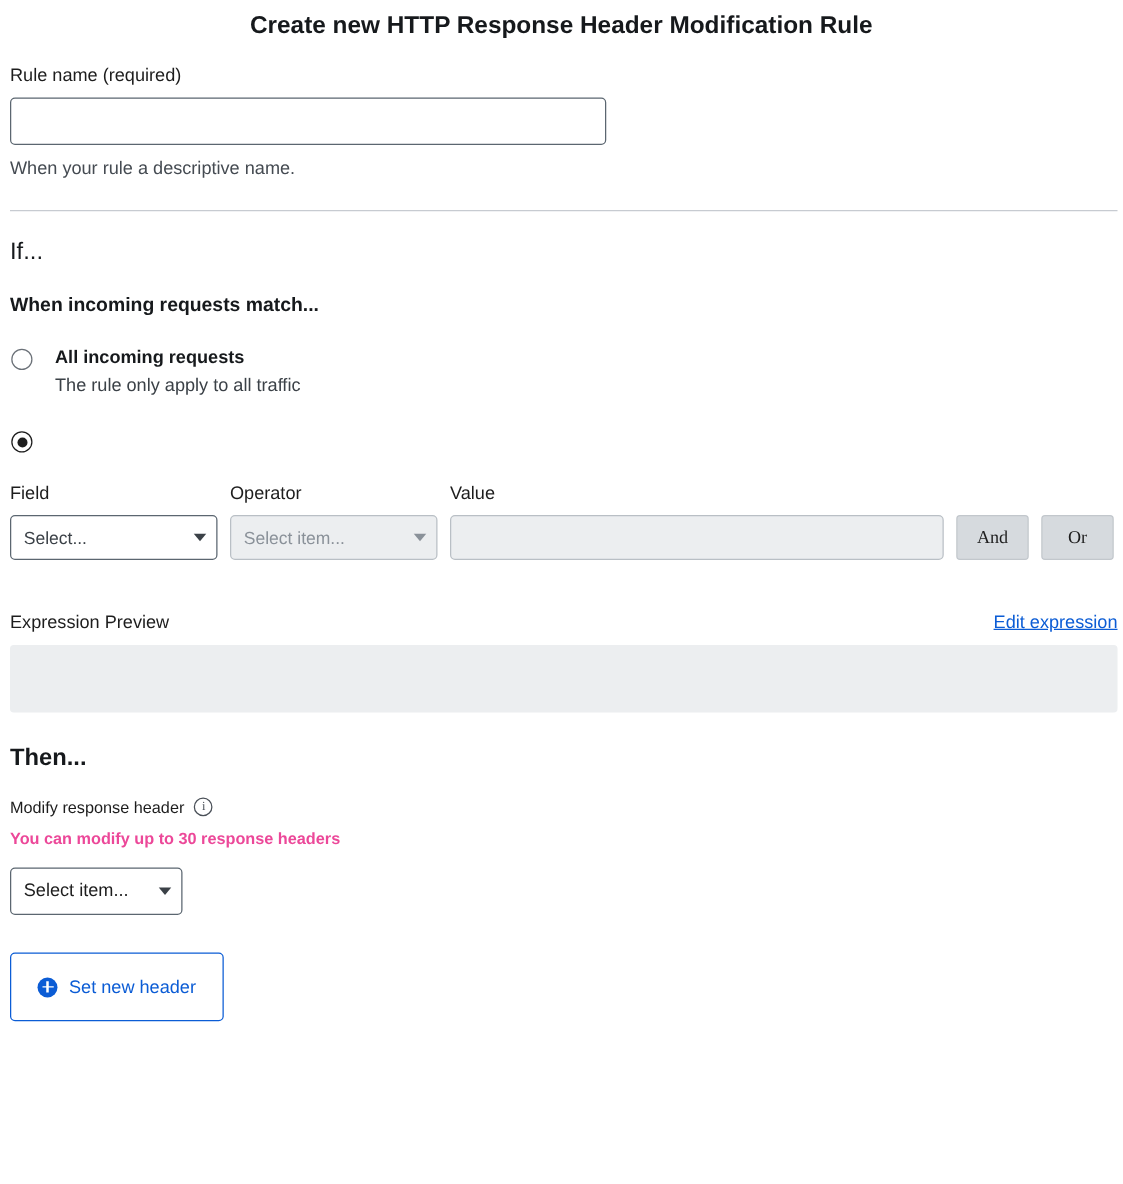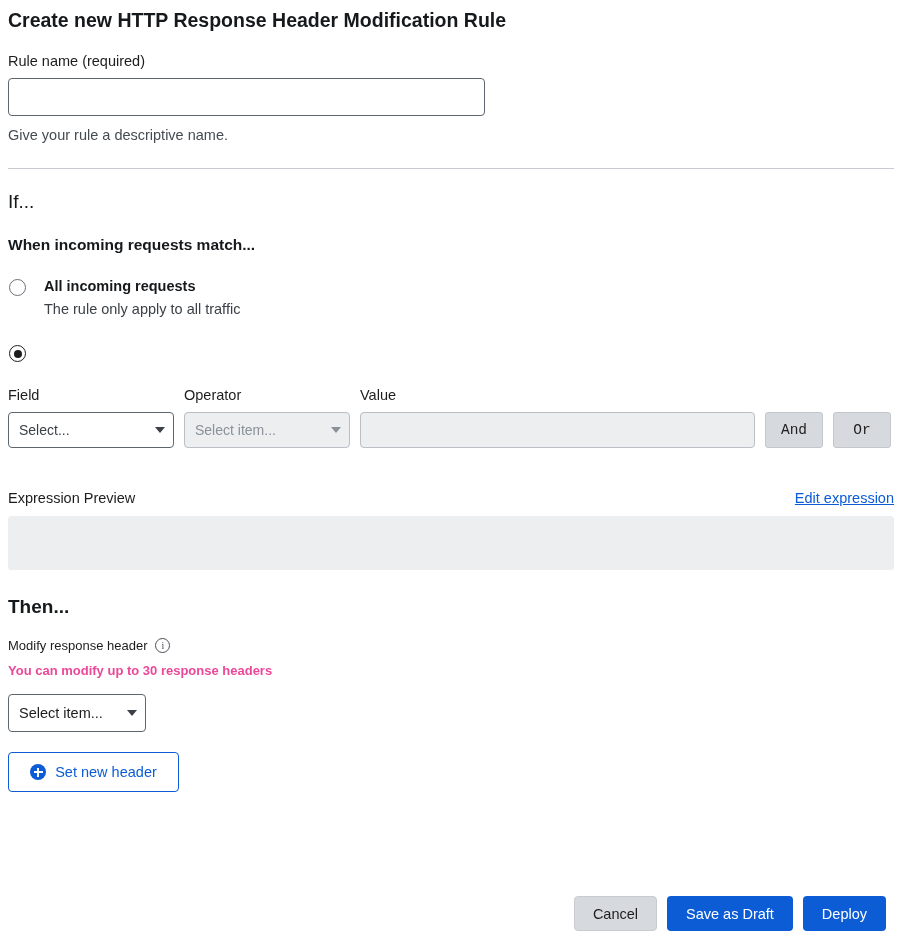--- a/index.html
+++ b/index.html
@@ -22,20 +22,21 @@
     height: 947px;
     position: relative;
   }
   .page-title {
     font-size: 19.5px;
     font-weight: bold;
     color: #16191c;
     margin: 0;
     padding: 6px 0 0 0;
     line-height: 28px;
+    text-align: center;
   }
   .field-label {
     font-size: 14.5px;
     color: #1d1d1d;
     margin-top: 18px;
     line-height: 18px;
   }
   .rule-name-input {
     display: block;
     margin-top: 8px;
@@ -169,21 +170,21 @@
   }
   .logic-btn {
     height: 36px;
     min-width: 58px;
     padding: 0 14px;
     background: #d6dade;
     border: 1px solid #c2c7cc;
     border-radius: 3px;
     font-size: 14.5px;
     color: #1d1d1d;
-    font-family: Liberation Mono, monospace;
+    font-family: Liberation Serif, serif;
     cursor: pointer;
   }
   .preview-header {
     margin-top: 42px;
     display: flex;
     justify-content: space-between;
     align-items: baseline;
     width: 886px;
   }
   .preview-label {
@@ -248,23 +249,23 @@
     background: #fff;
     display: flex;
     align-items: center;
     padding: 0 8px 0 10px;
     font-size: 14.5px;
     color: #1d1d1d;
     justify-content: space-between;
     cursor: pointer;
   }
   .set-header-btn {
-    margin-top: 20px;
+    margin-top: 30px;
     width: 171px;
-    height: 40px;
+    height: 55px;
     border: 1px solid #0b5cd5;
     border-radius: 4px;
     background: #fff;
     color: #0b5cd5;
     font-size: 14.5px;
     font-family: "Liberation Sans", sans-serif;
     display: flex;
     align-items: center;
     justify-content: center;
     gap: 9px;
@@ -317,21 +318,21 @@
 </style>
 </head>
 <body>
 
 <div class="page">
 
   <h1 class="page-title">Create new HTTP Response Header Modification Rule</h1>
 
   <div class="field-label">Rule name (required)</div>
   <input class="rule-name-input" type="text" placeholder="" style="">
-  <div class="helper-text">Give your rule a descriptive name.</div>
+  <div class="helper-text">When your rule a descriptive name.</div>
 
   <hr class="divider">
 
   <div class="section-heading">If...</div>
   <div class="subsection-heading">When incoming requests match...</div>
 
   <div class="radio-group">
     <div class="radio-row">
       <div class="radio-outer"></div>
       <div class="radio-text">
@@ -384,19 +385,14 @@
   <div class="select-item-small">
     <span>Select item...</span>
     <span class="caret"></span>
   </div>
 
   <div class="set-header-btn">
     <span class="plus-icon"></span>
     <span>Set new header</span>
   </div>
 
-  <div class="footer">
-    <button class="btn btn-cancel">Cancel</button>
-    <button class="btn btn-draft">Save as Draft</button>
-    <button class="btn btn-deploy">Deploy</button>
-  </div>
 
 </div>
 
 </body></html>

